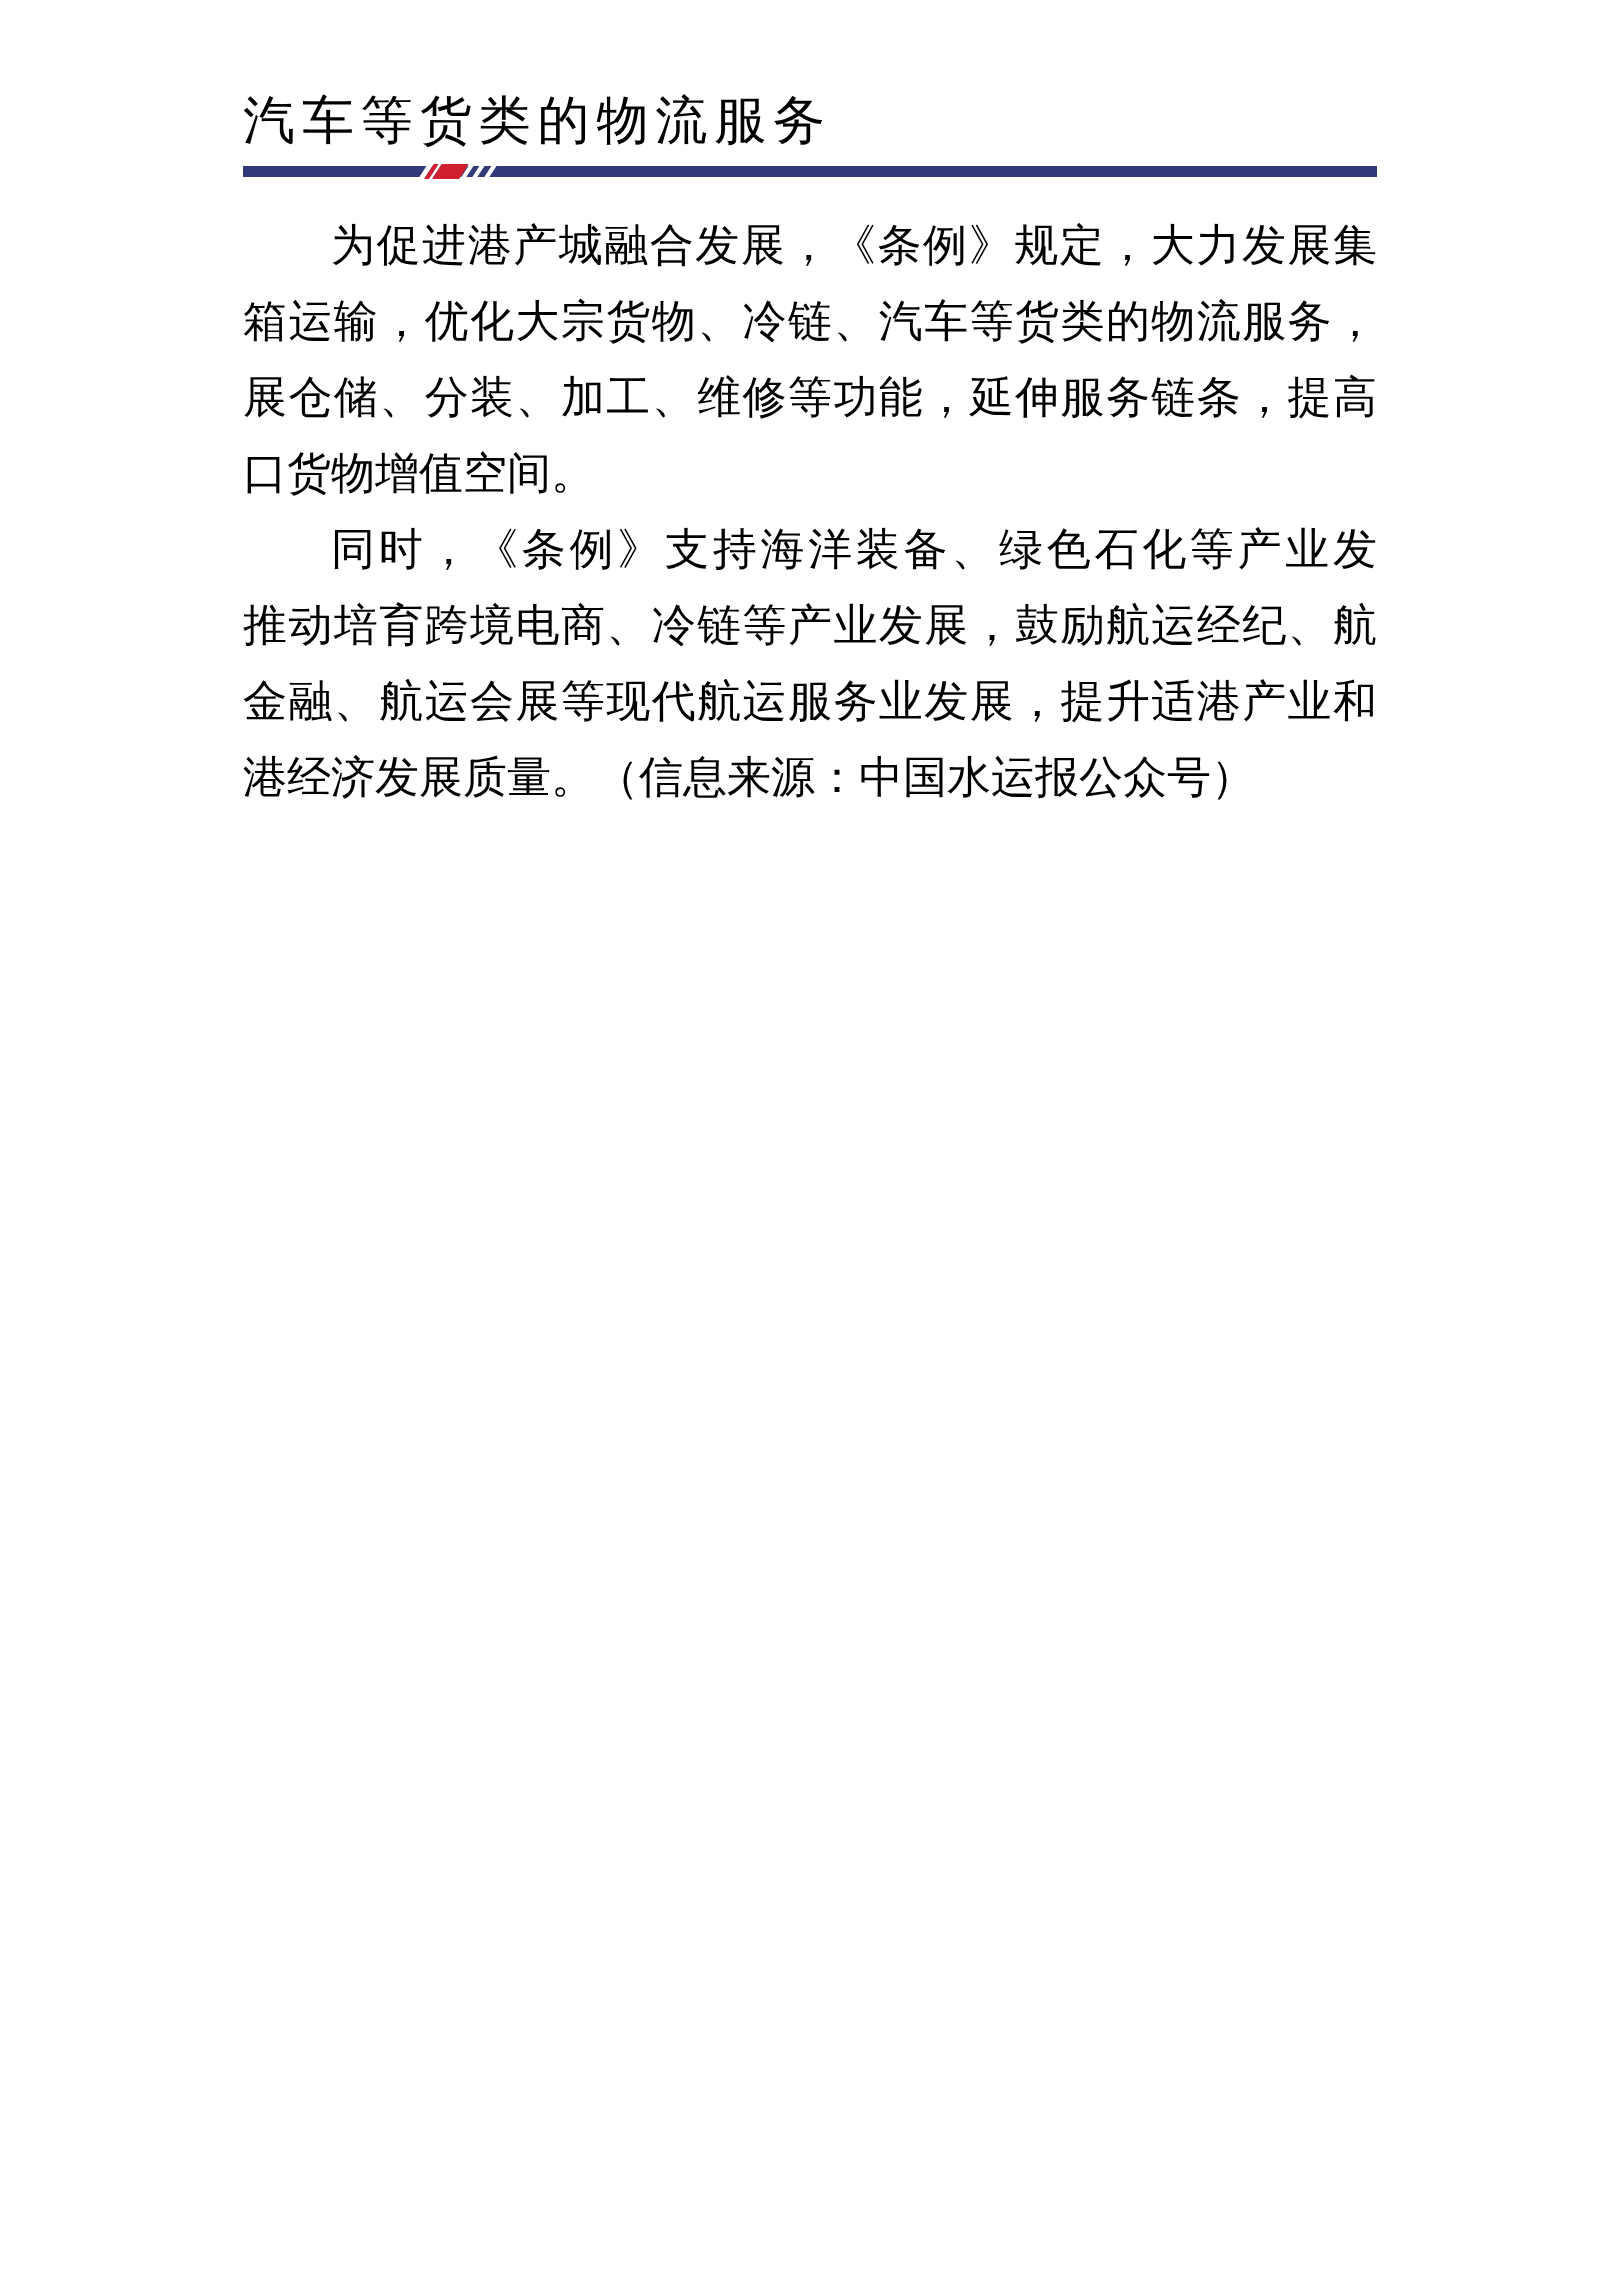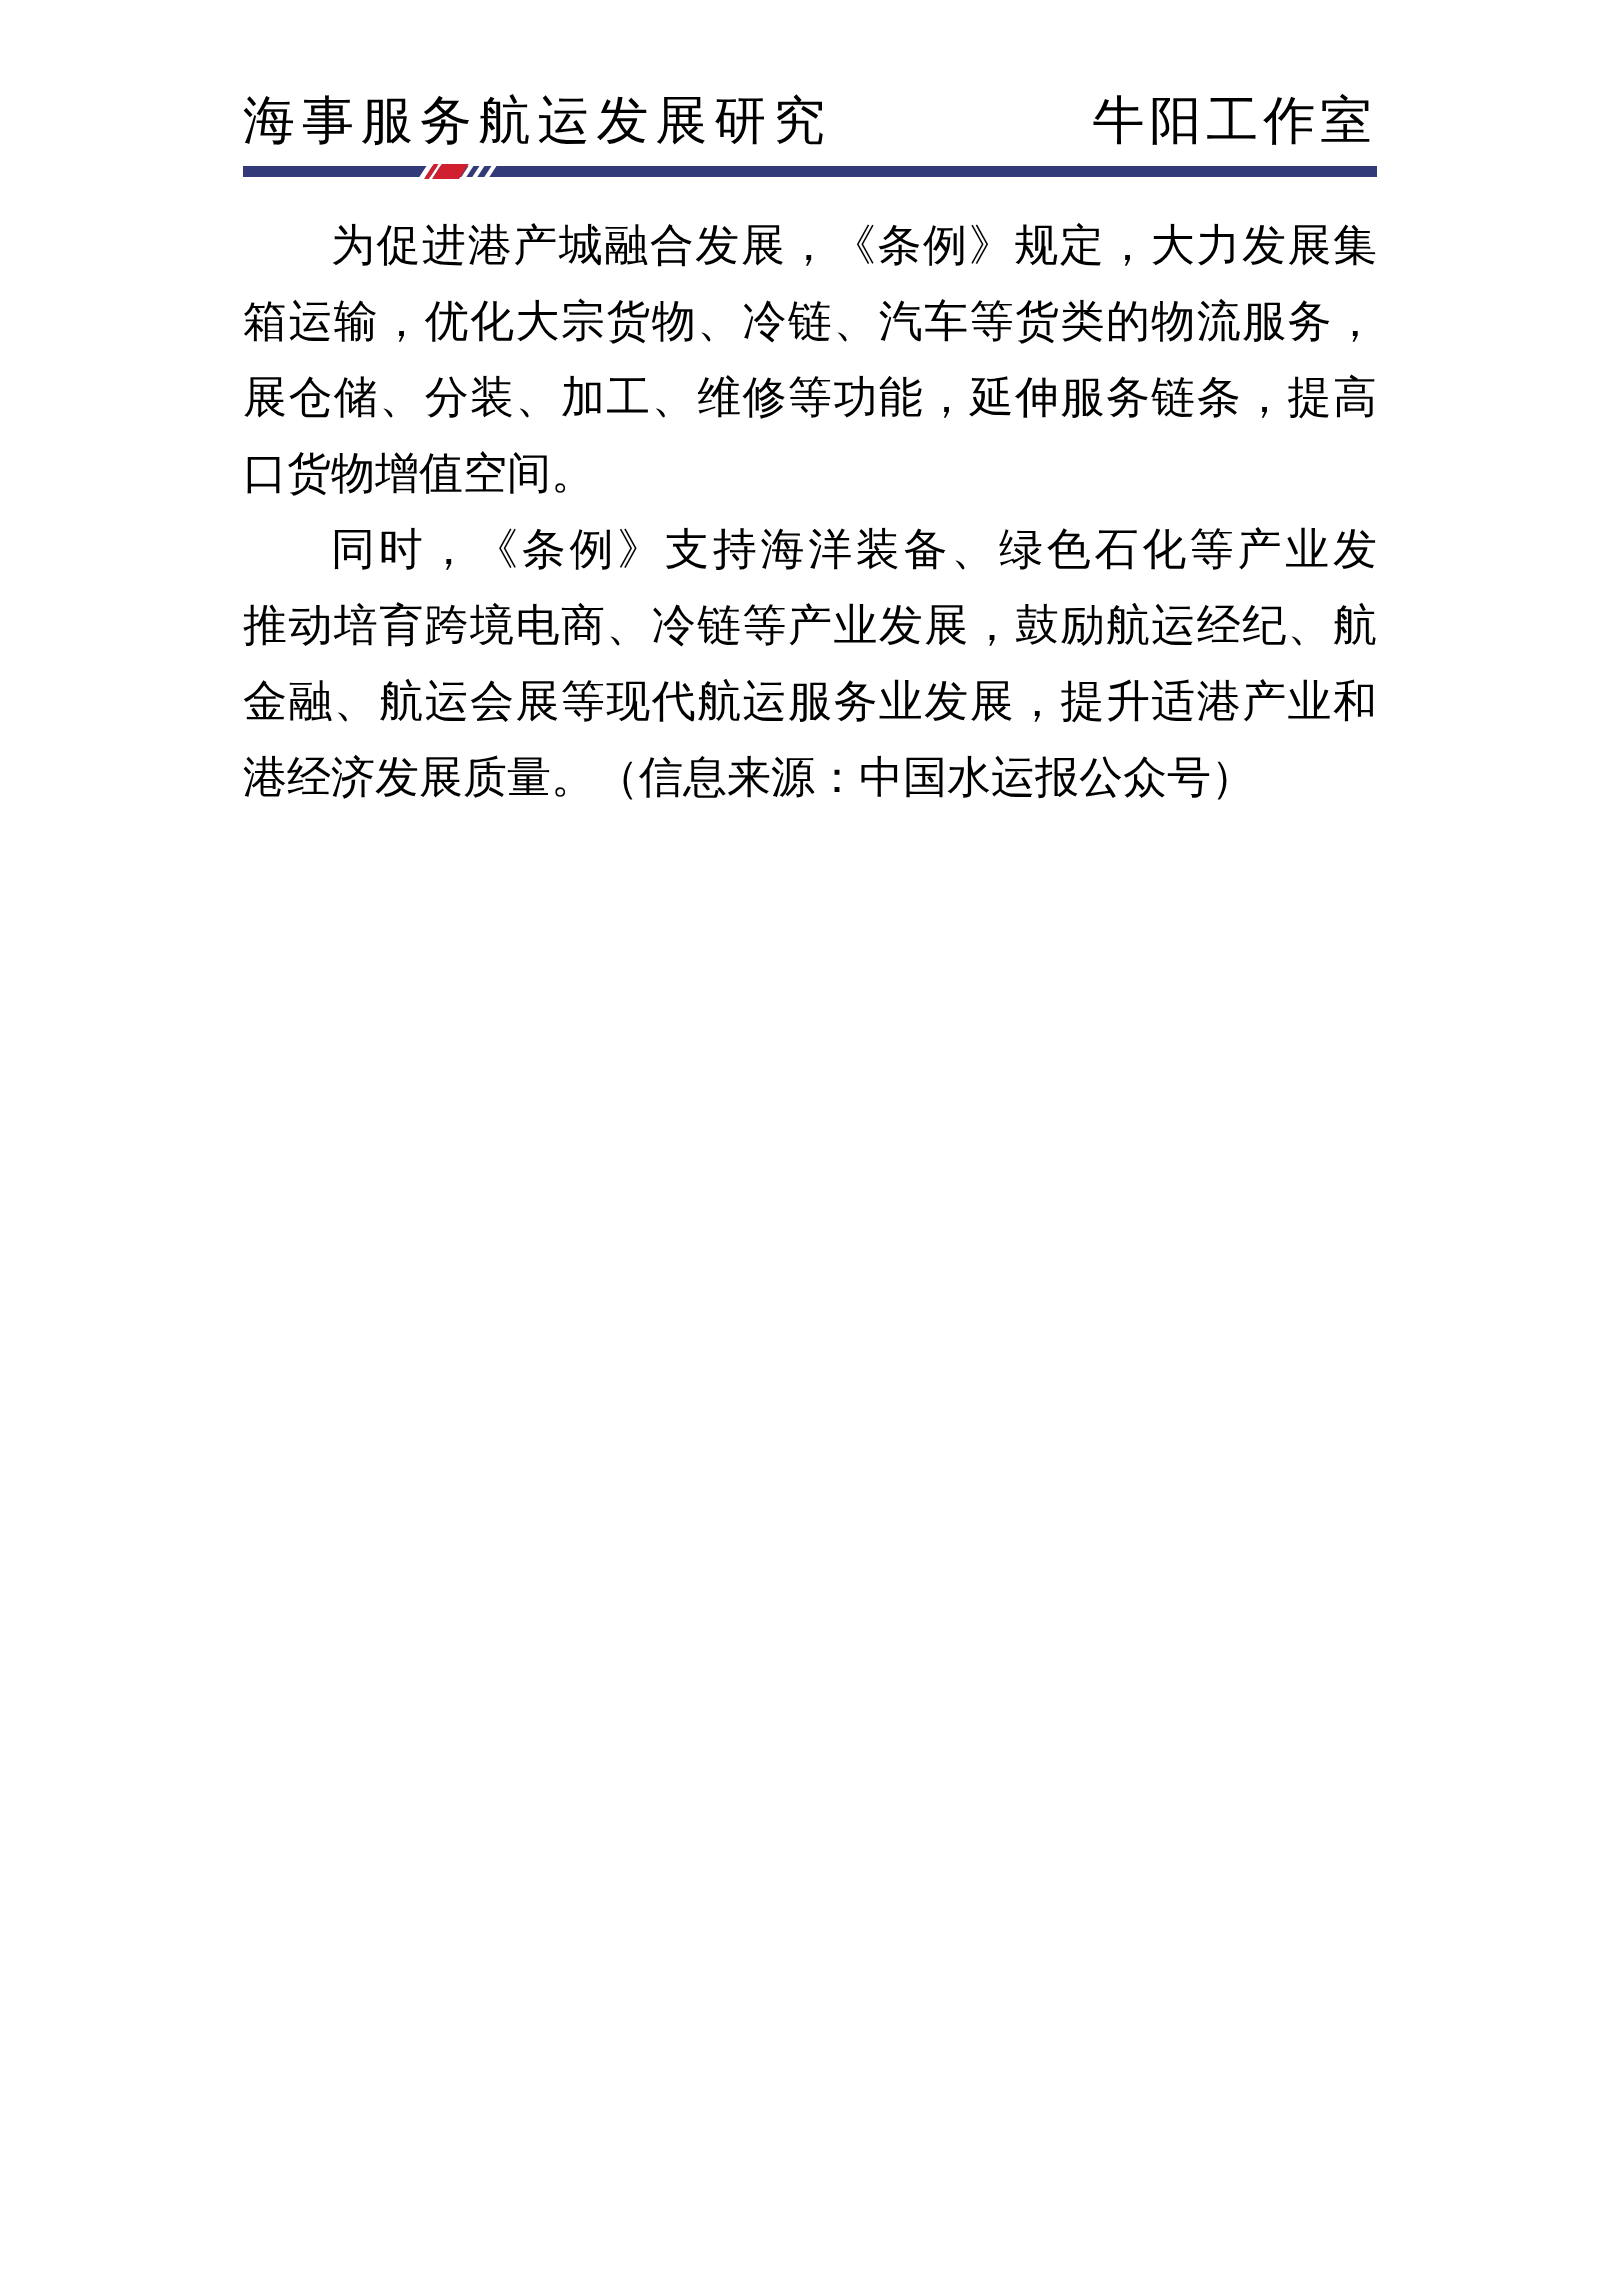--- a/index.html
+++ b/index.html
@@ -70,22 +70,21 @@
     text-align-last: left;
     -moz-text-align-last: left;
   }
 </style>
 </head>
 <body>
 
 <div class="page">
 
   <div class="header">
-    <span class="left-title">海事服务航运发展研究</span>
-    <span class="right-title">牛阳工作室</span>
+    <span class="left-title">汽车等货类的物流服务</span>
   </div>
 
   <div class="divider" style="background: rgb(51, 58, 122);">
     <span class="stripe white" style="left:180px; width:5.9px;"></span>
     <span class="stripe" style="left: 186px; width: 4.9px; background: rgb(208, 31, 46);"></span>
     <span class="stripe white" style="left:191px; width:2.9px;"></span>
     <span class="stripe" style="left: 194px; width: 27.4px; background: rgb(208, 31, 46);"></span>
     <span class="stripe white" style="left:222px; width:4.9px;"></span>
     <span class="stripe white" style="left:233px; width:4.9px;"></span>
     <span class="stripe white" style="left:245px; width:4.9px;"></span>

